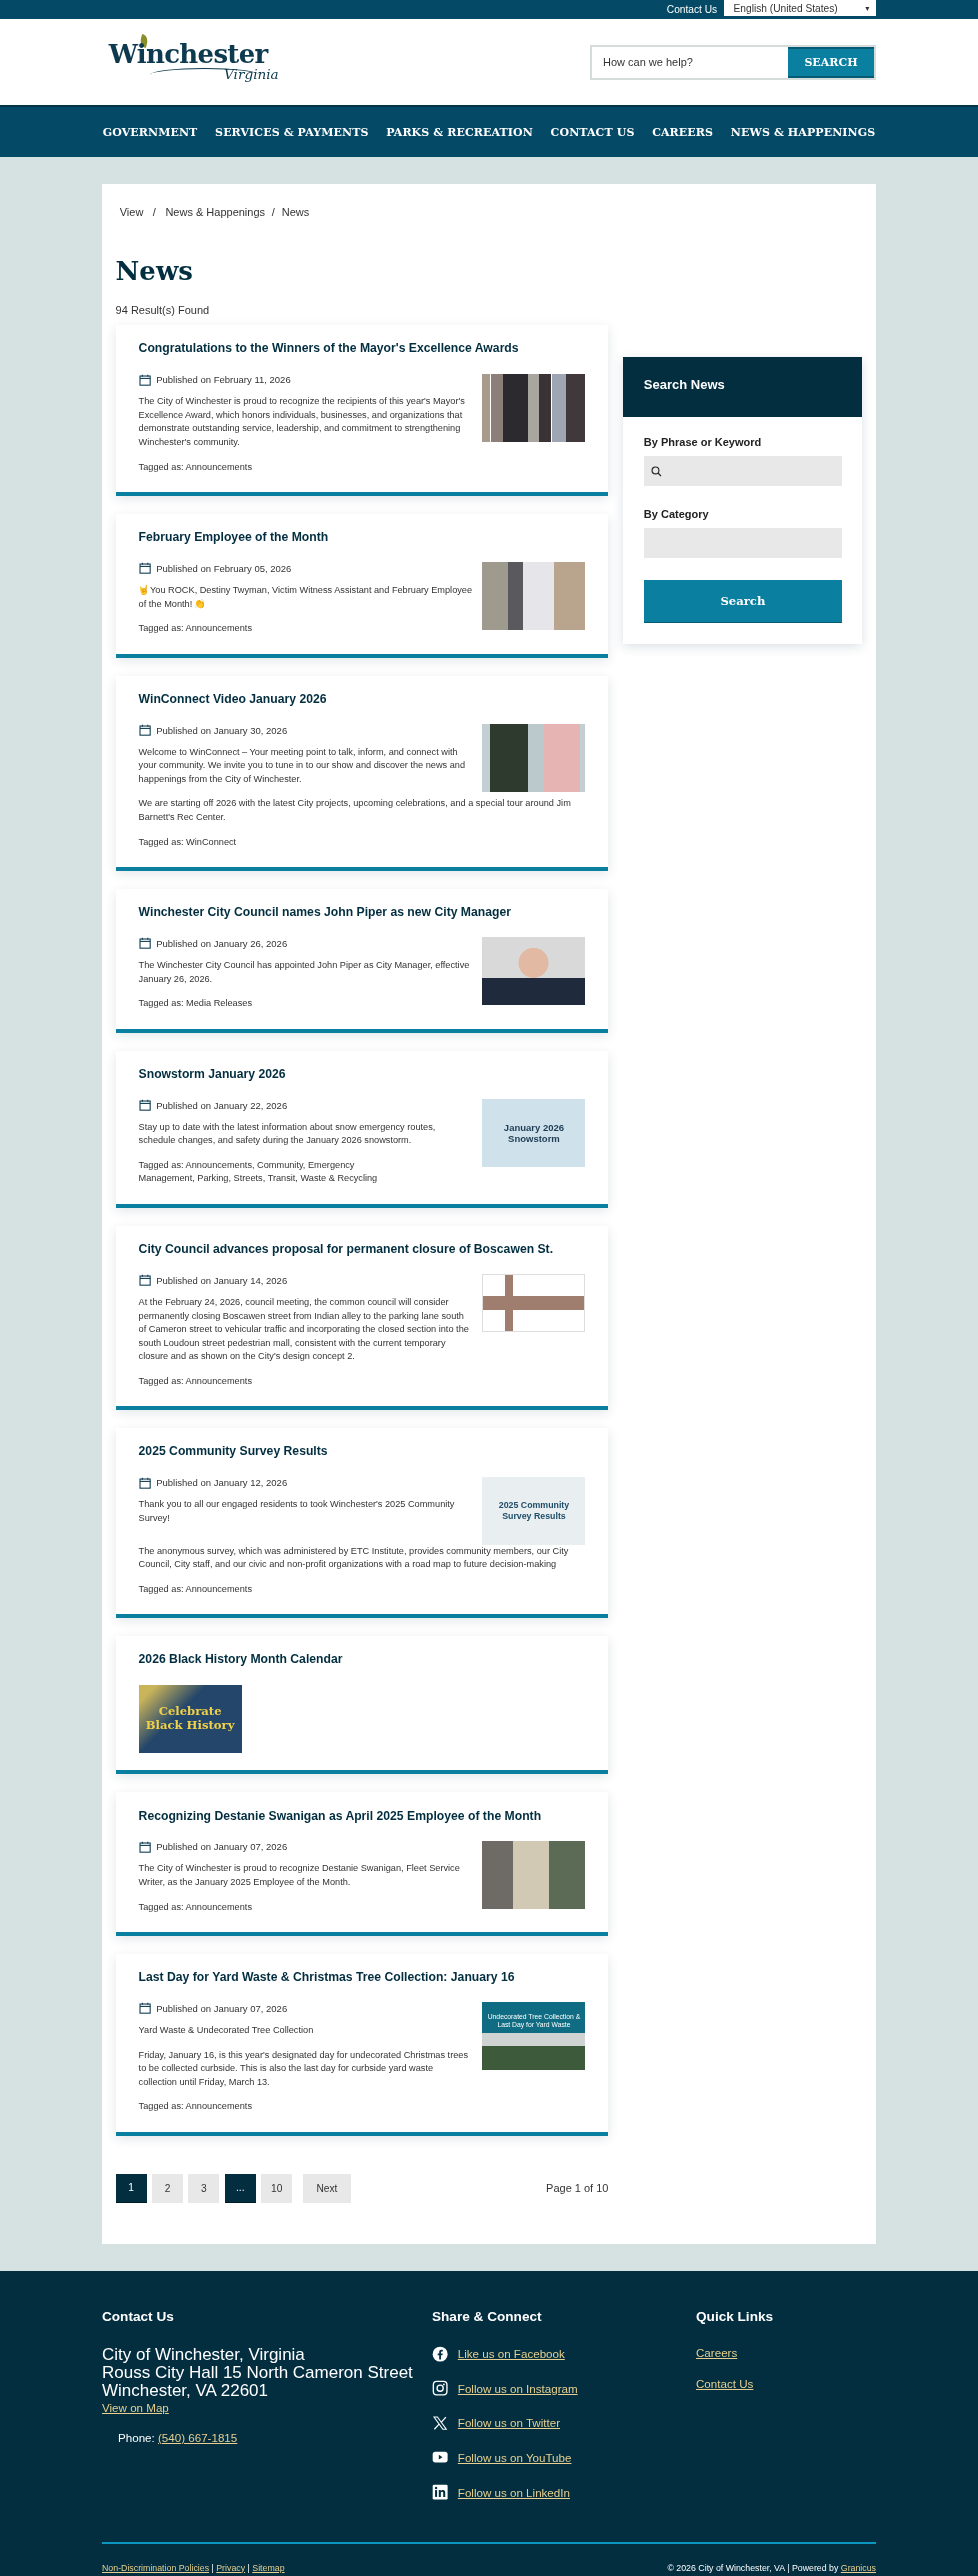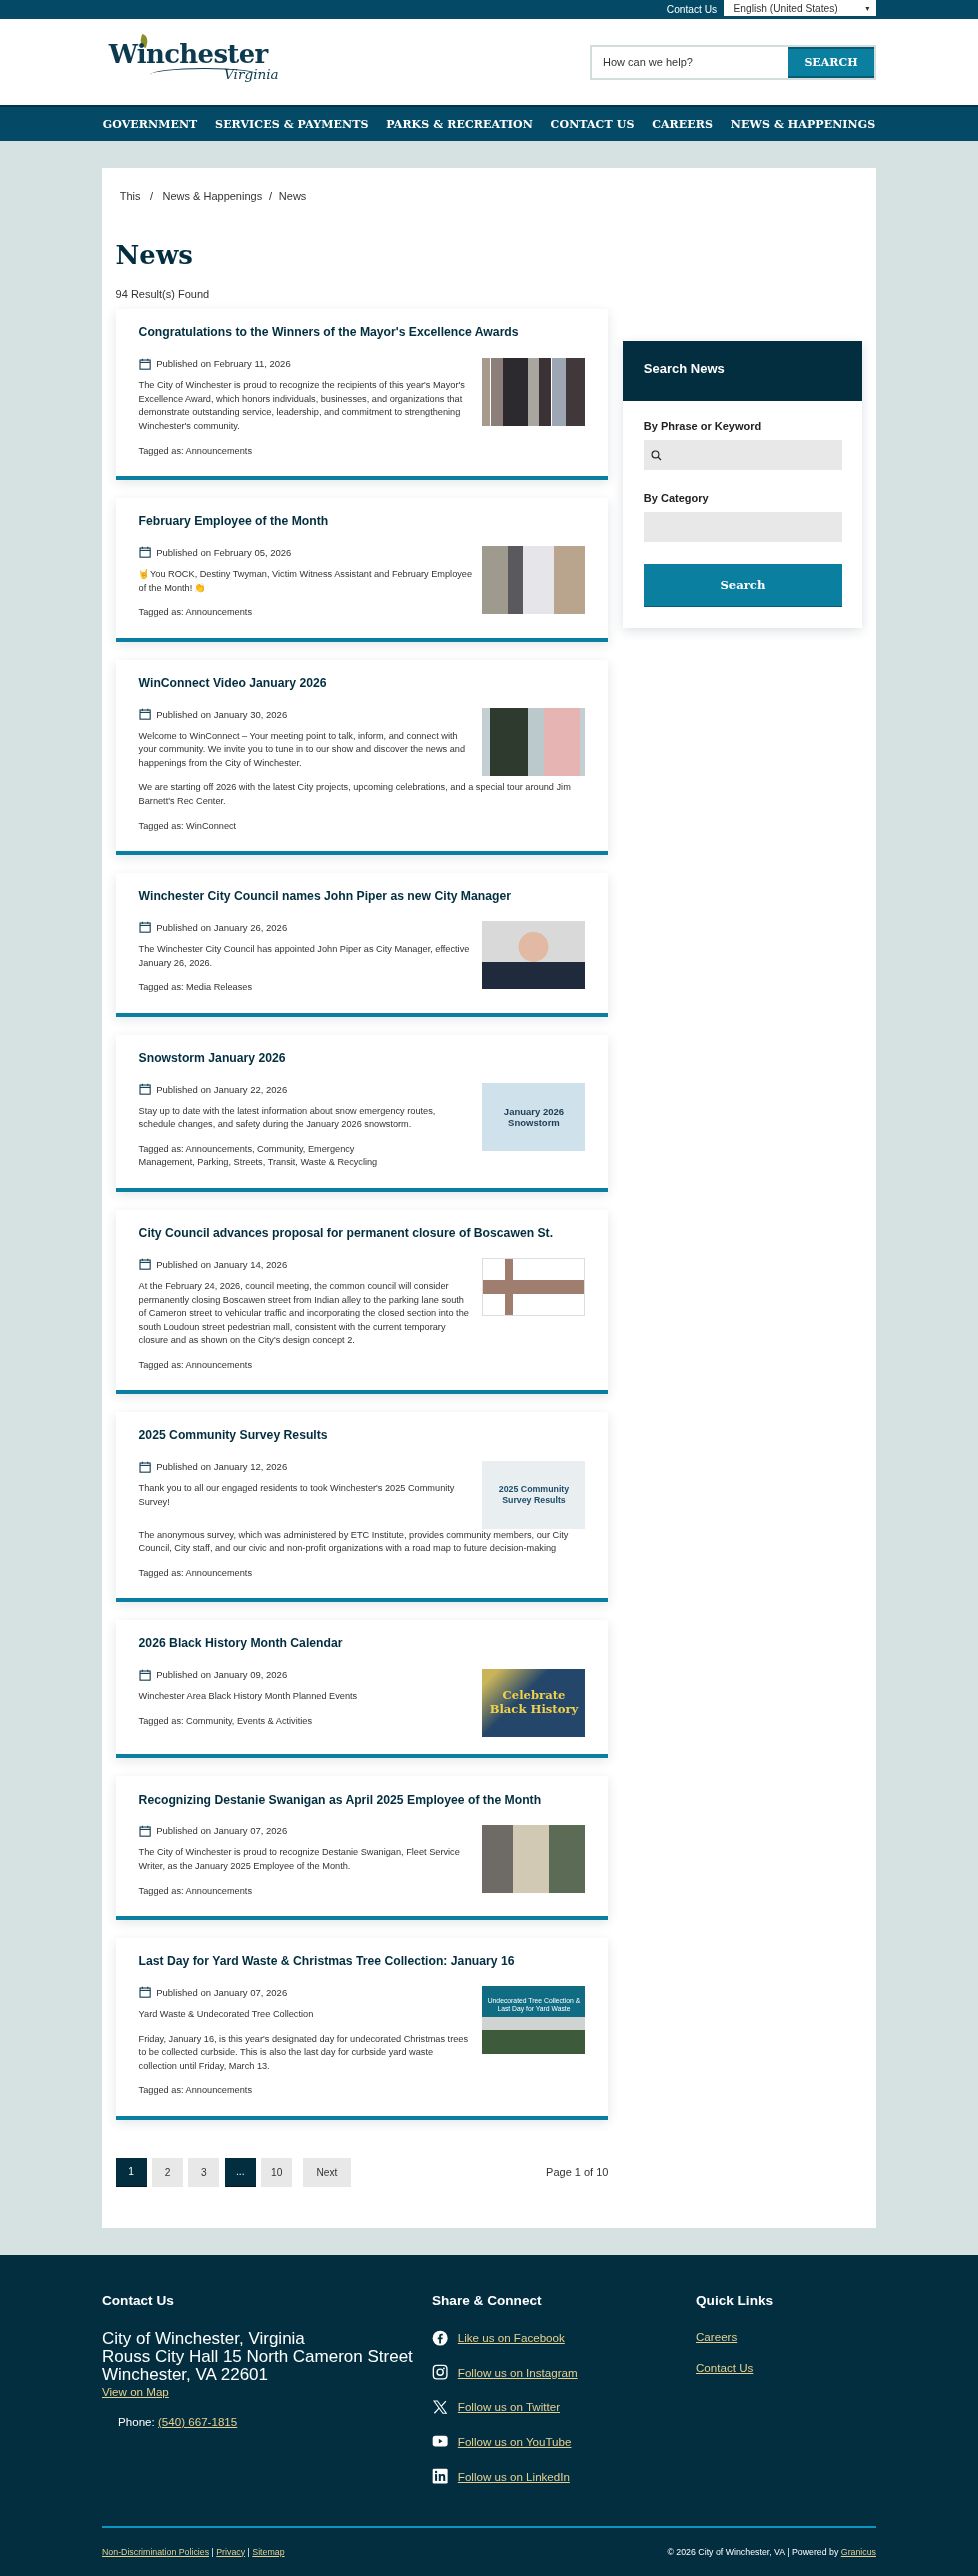--- a/index.html
+++ b/index.html
@@ -19,21 +19,21 @@
   .logo .word { position: absolute; left: 6.8px; top: 4.1px; font-family: "DejaVu Serif", serif; font-size: 26px; color: #0d3a4f; letter-spacing: -0.7px; font-weight: bold; }
   .logo .sub { position: absolute; left: 122px; top: 31px; font-family: "DejaVu Serif", serif; font-style: italic; font-size: 13.6px; color: #0d3a4f; }
   .logo .leaf { position: absolute; left: 38px; top: 0; width: 8.2px; height: 12.2px; background: #8a8f2a; border-radius: 0 80% 0 80%; transform: rotate(20deg); }
   .logo .swoosh { position: absolute; left: 48px; top: 33px; width: 109px; height: 13.6px; border-top: 1.4px solid #0d3a4f; border-radius: 50% 50% 0 0; }
   .site-search { display: flex; width: 286px; height: 35px; border: 2.7px solid #d5dcdc; }
   .site-search input { flex: 1; border: none; padding: 0 11px; font-size: 11px; color: #333; outline: none; font-family: "Liberation Sans", sans-serif; }
   .site-search input::placeholder { color: #333; }
   .site-search button { width: 86px; background: #0a7fa0; color: #fff; border: none; font-family: "DejaVu Serif", serif; font-weight: bold; font-size: 11px; border-top: 2px solid #065a73; border-bottom: 2px solid #065a73; }
 
   
-  .mainnav { height: 36px; background: #044a66; border-top: 2px solid #033347; display: flex; justify-content: center; align-items: center; gap: 17.7px; }
+  .mainnav { height: 52px; background: #044a66; border-top: 2px solid #033347; display: flex; justify-content: center; align-items: center; gap: 17.7px; }
   .mainnav a { color: #fff; text-decoration: none; font-family: "DejaVu Serif", serif; font-weight: bold; font-size: 11px; letter-spacing: 0.1px; }
 
   
   .page { padding: 27px 102px; }
   .panel { background: #fff; padding: 13.6px 13.6px 41px 13.6px; position: relative; }
   .breadcrumb { font-size: 11px; color: #333; padding: 8.2px 4.1px; display: flex; gap: 6.8px; }
   .breadcrumb .sep { margin: 0 2.7px; }
   .layout { display: flex; gap: 15px; margin-top: 30px; }
   .main-col { width: 493px; }
   .page-title { font-family: "DejaVu Serif", serif; font-size: 26px; color: #022e40; font-weight: bold; }
@@ -113,21 +113,21 @@
   <a href="#">SERVICES &amp; PAYMENTS</a>
   <a href="#">PARKS &amp; RECREATION</a>
   <a href="#">CONTACT US</a>
   <a href="#">CAREERS</a>
   <a href="#">NEWS &amp; HAPPENINGS</a>
 </nav>
 
 <div class="page">
   <div class="panel">
     <div class="breadcrumb">
-      <a href="#" style="text-decoration:none">This</a>
+      <a href="#" style="text-decoration:none">View</a>
       <span class="sep">/</span>
       <a href="#" style="text-decoration:none">News &amp; Happenings</a>
       <span>/</span>
       <span>News</span>
     </div>
 
     <div class="layout">
       <div class="main-col">
         <h1 class="page-title">News</h1>
         <div class="result-count">94 Result(s) Found</div>
@@ -274,33 +274,20 @@
               <span class="thumb-label" style="color:#1e4e6a;font-size:8.8px;">2025 Community Survey Results</span>
             </div>
           </div>
           <p class="summary">The anonymous survey, which was administered by ETC Institute, provides community members, our City Council, City staff, and our civic and non-profit organizations with a road map to future decision-making</p>
           <div class="tags">Tagged as: Announcements</div>
         </div>
 
         <div class="card">
           <a href="#" style="text-decoration:none"><h2 class="card-title">2026 Black History Month Calendar</h2></a>
           <div class="card-body">
-            <div class="card-text">
-              <div class="pub">
-                <svg class="cal-icon" viewBox="0 0 18 18">
-                    <rect x="1.5" y="3" width="15" height="13.5" fill="none" stroke="#0d3a4f" stroke-width="1.6"></rect>
-                    <line x1="1.5" y1="6.5" x2="16.5" y2="6.5" stroke="#0d3a4f" stroke-width="1.6"></line>
-                    <line x1="5" y1="1" x2="5" y2="4" stroke="#0d3a4f" stroke-width="1.6"></line>
-                    <line x1="13" y1="1" x2="13" y2="4" stroke="#0d3a4f" stroke-width="1.6"></line>
-                  </svg>
-                <span>Published on January 09, 2026</span>
-              </div>
-              <p class="summary">Winchester Area Black History Month Planned Events</p>
-              <div class="tags">Tagged as: Community, Events &amp; Activities</div>
-            </div>
             <div class="thumb" style="background: linear-gradient(135deg,#c9b45a 0 10%,#24466a 40% 100%);">
               <span class="thumb-label" style="color:#f2d14a;font-family:'DejaVu Serif',serif;font-size:11.6px;">Celebrate Black History</span>
             </div>
           </div>
         </div>
 
         <div class="card">
           <a href="#" style="text-decoration:none"><h2 class="card-title">Recognizing Destanie Swanigan as April 2025 Employee of the Month</h2></a>
           <div class="card-body">
             <div class="card-text">

